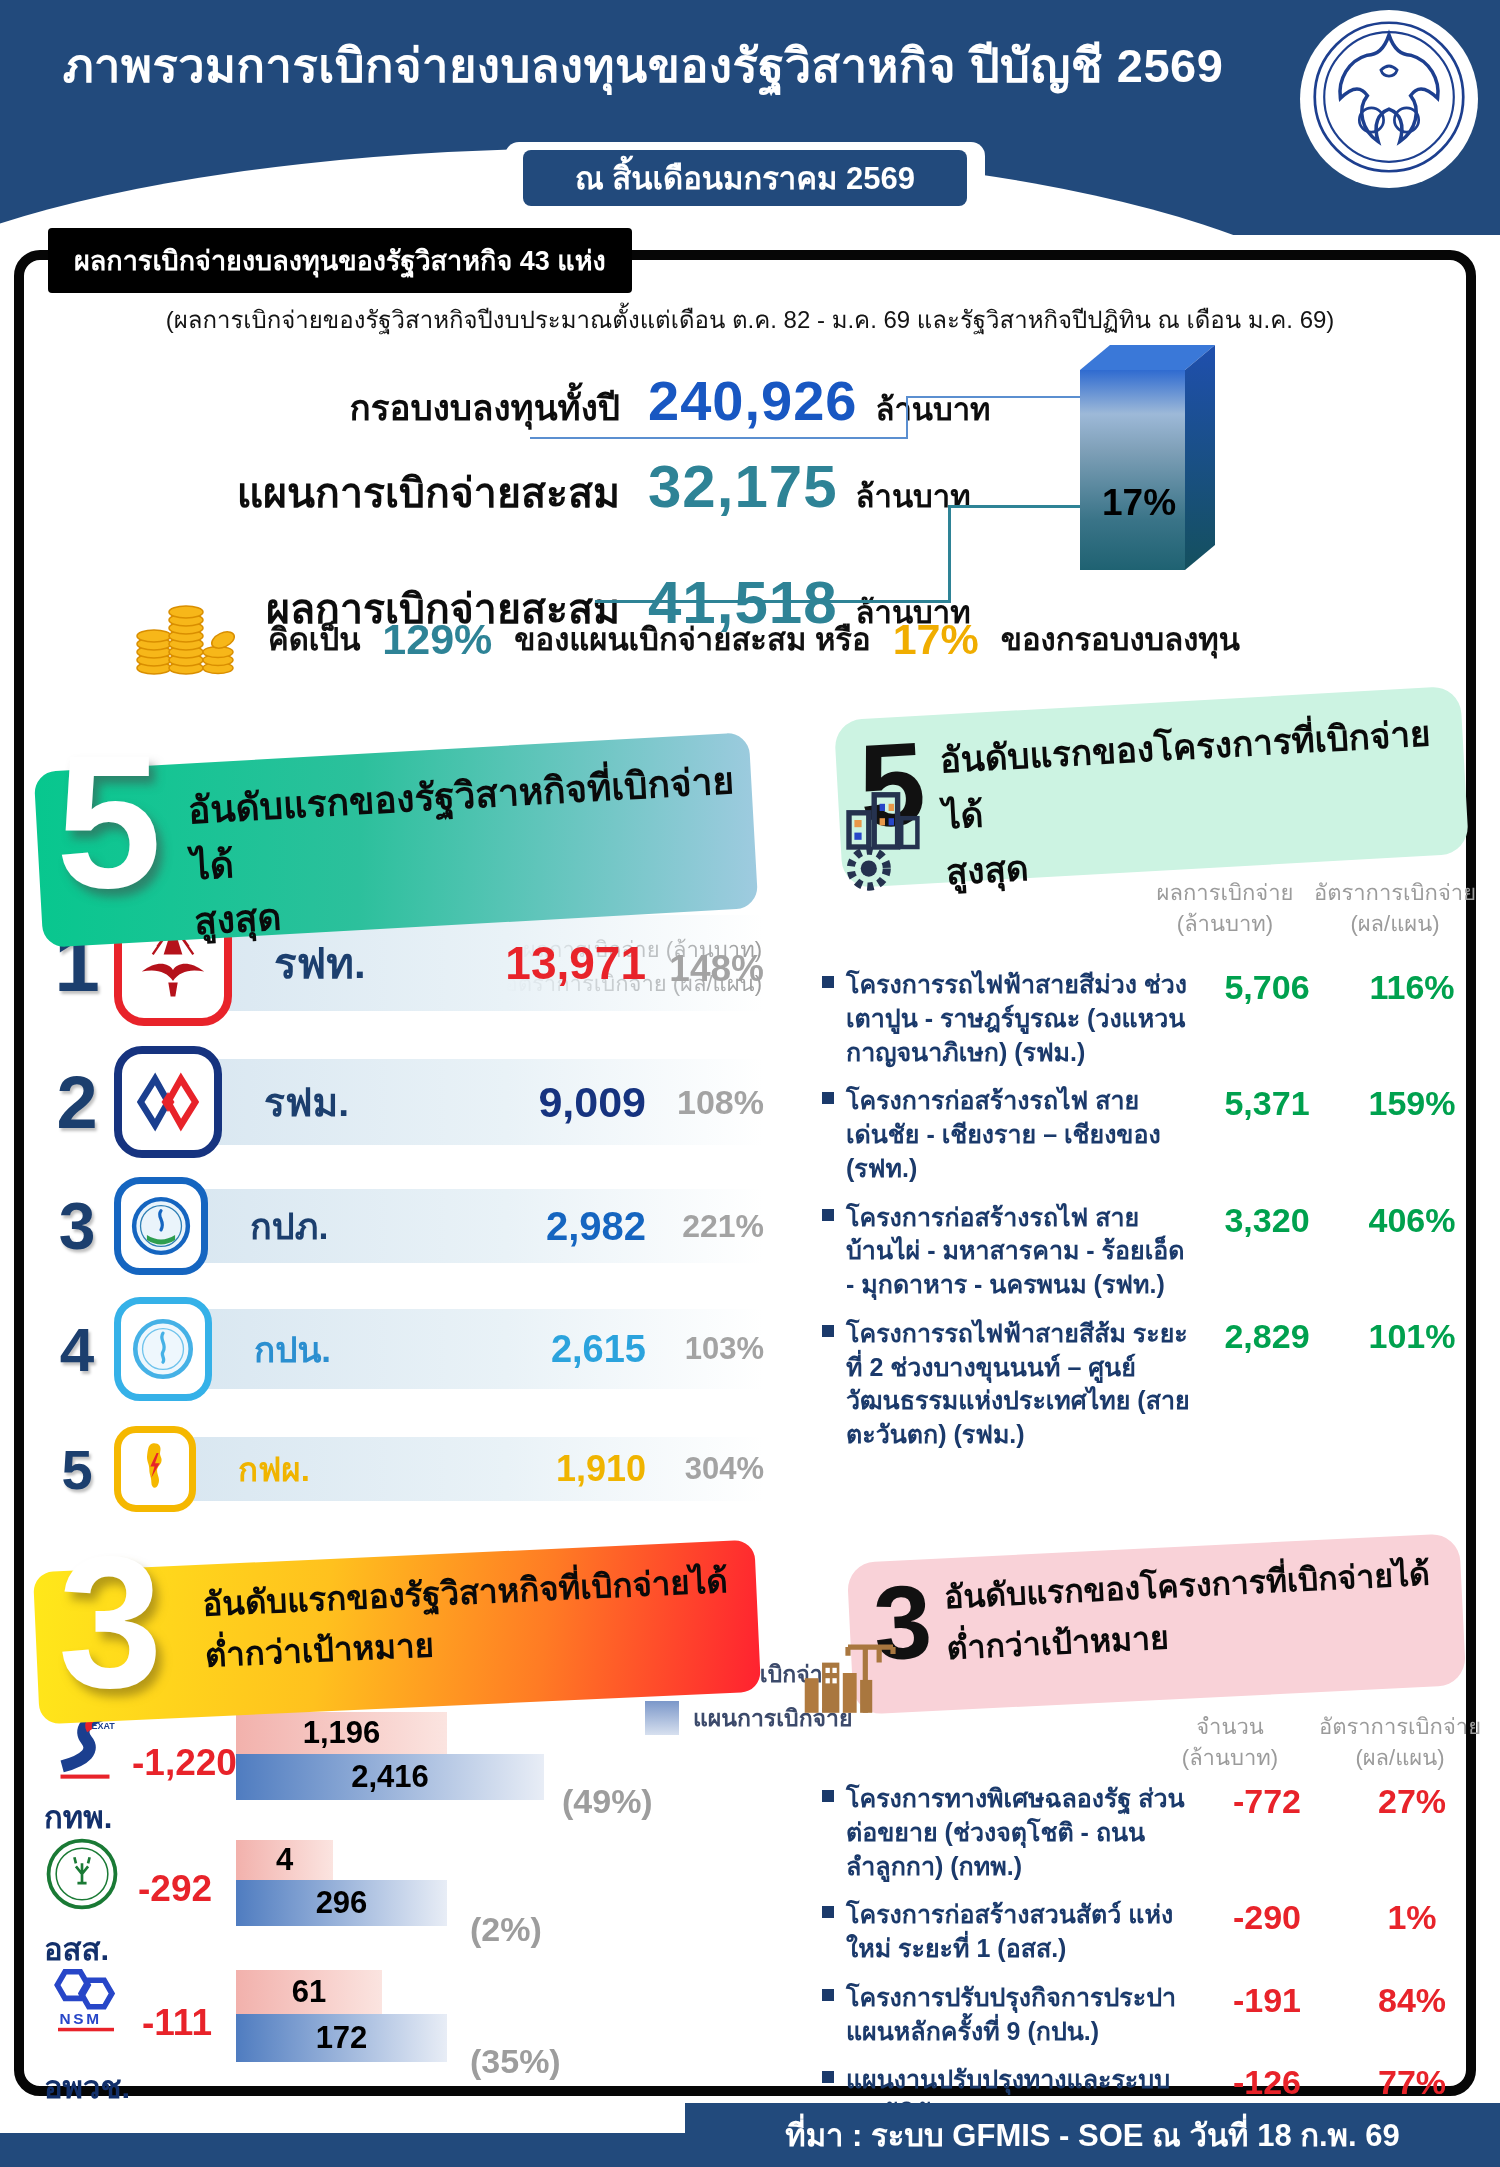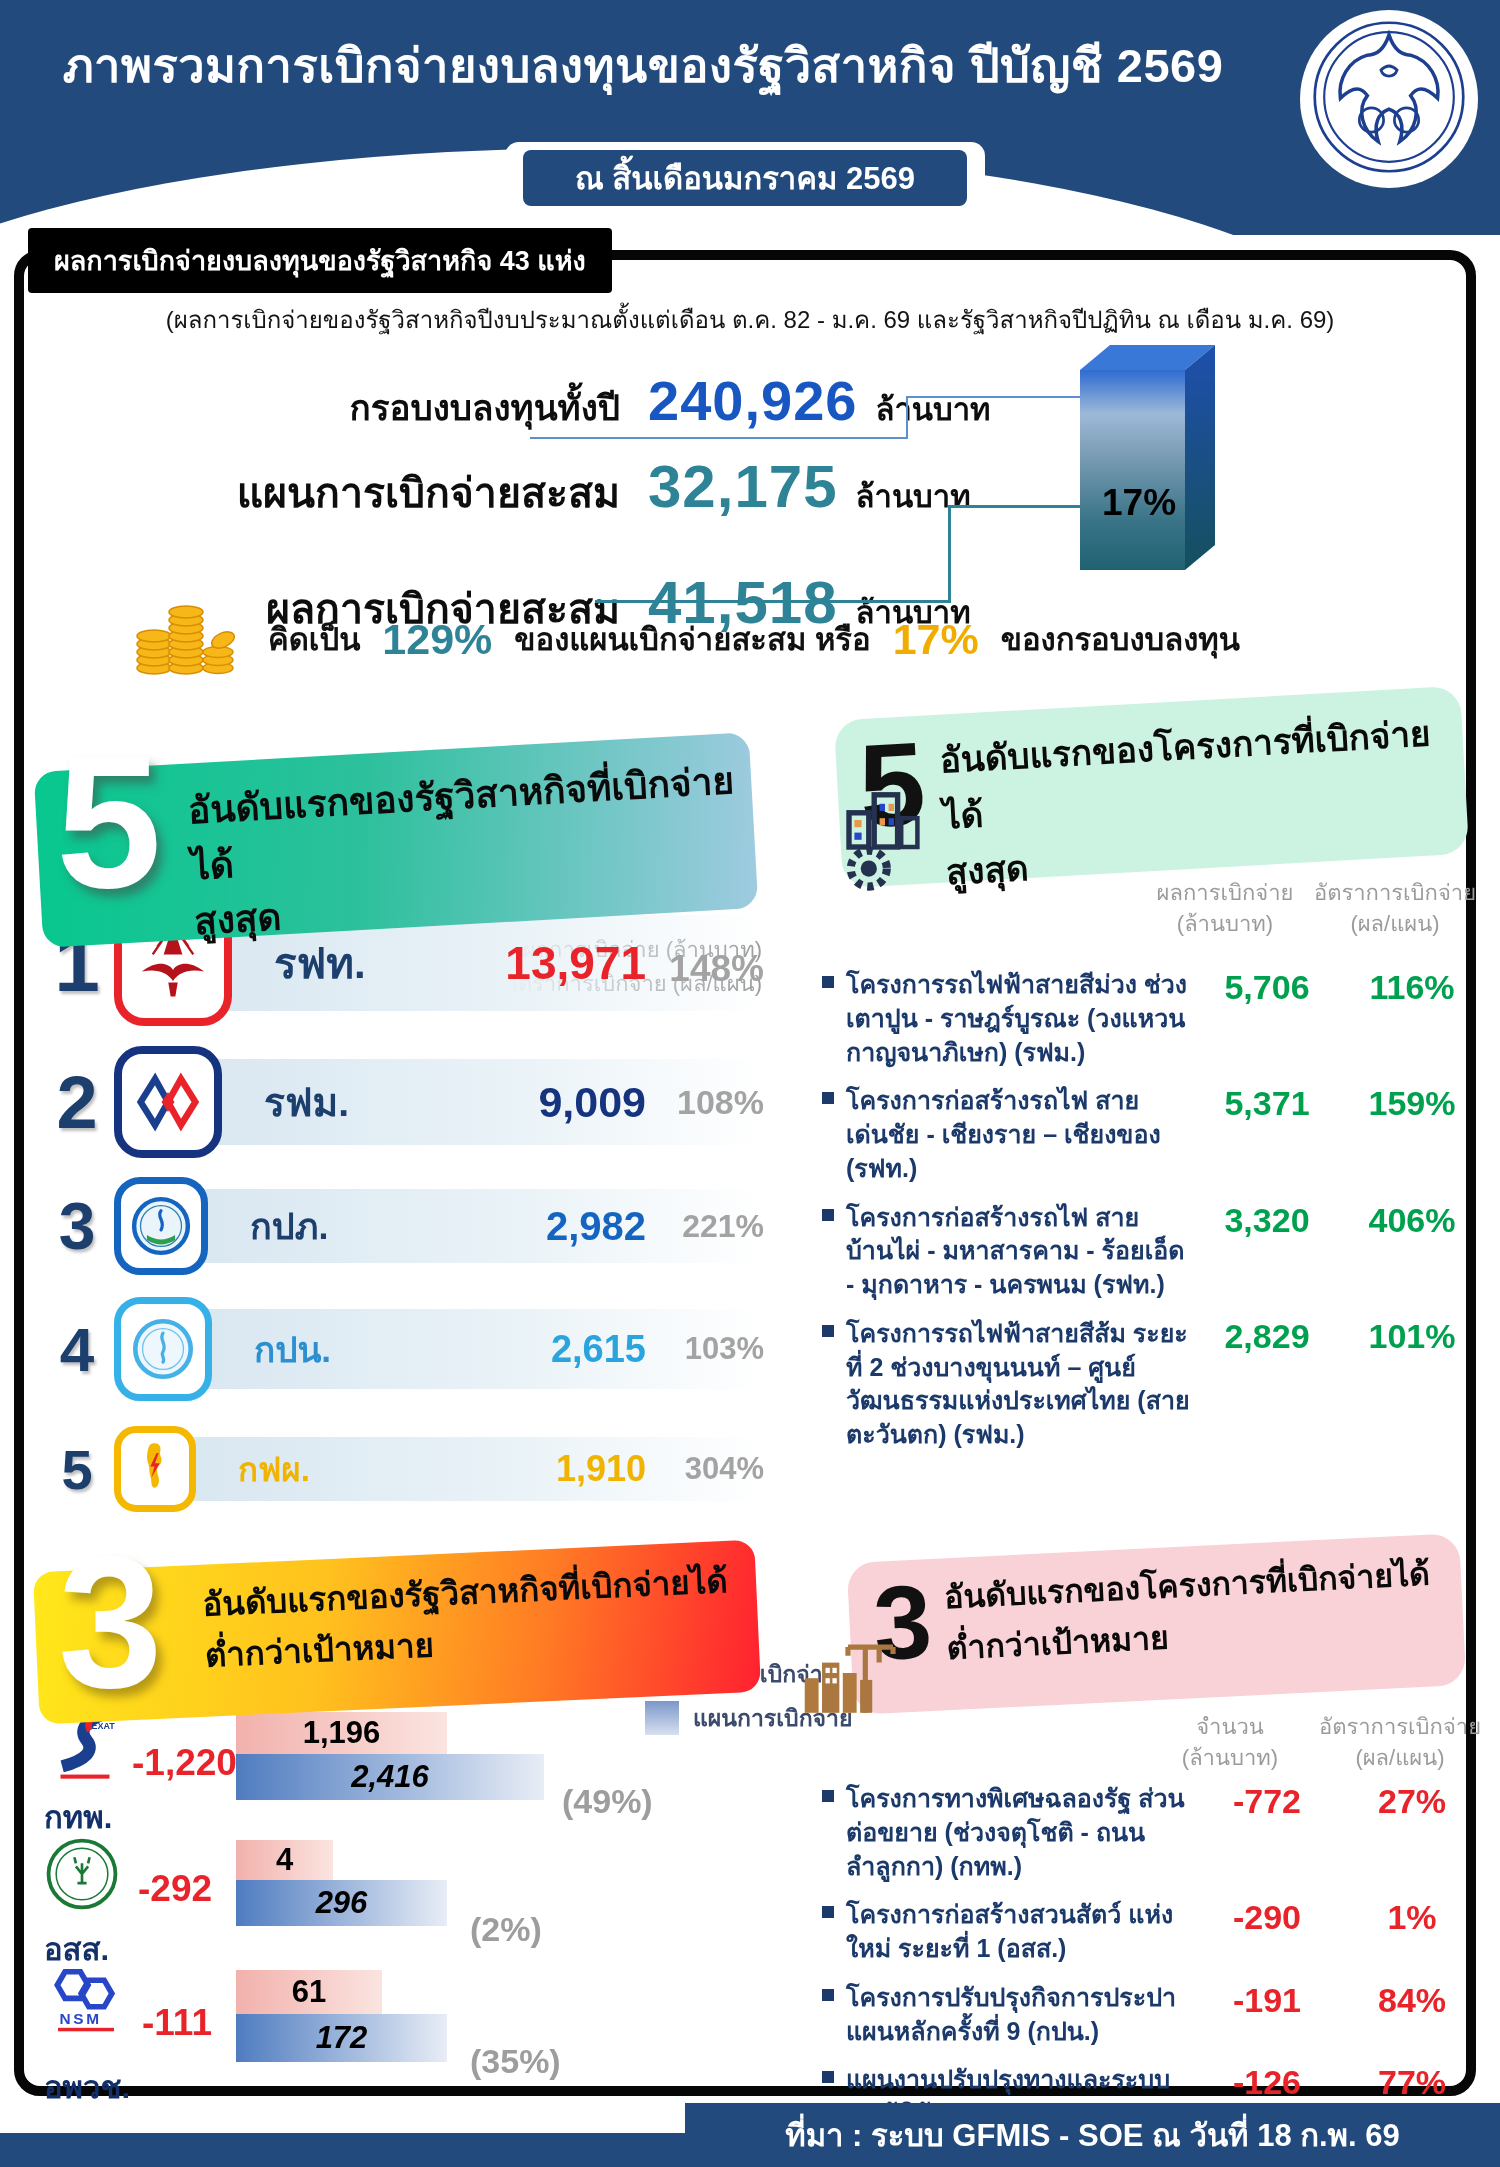--- a/index.html
+++ b/index.html
@@ -12,21 +12,21 @@
   .header-title{position:absolute;left:18px;top:28px;width:1250px;color:#fff;font-size:47px;font-weight:bold;
         text-align:center;letter-spacing:.5px;}
   .logo-wrap{position:absolute;right:22px;top:10px;width:178px;height:178px;border-radius:50%;
         background:#fff;display:flex;align-items:center;justify-content:center;z-index:4;}
   .date-panel{position:absolute;left:505px;top:142px;width:480px;height:74px;background:#fff;border-radius:14px;z-index:3;}
   .date-badge{position:absolute;left:523px;top:150px;width:444px;height:56px;background:#224a7c;border-radius:8px;
         color:#fff;font-size:31px;font-weight:bold;display:flex;align-items:center;justify-content:center;z-index:4;}
   
   .frame{position:absolute;left:14px;top:250px;width:1462px;height:1846px;border:10px solid #060606;
         border-radius:26px;background:#fff;box-sizing:border-box;}
-  .section-badge{position:absolute;left:28px;top:228px;background:#000;color:#fff;font-size:27px;font-weight:bold;
+  .section-badge{position:absolute;left:48px;top:228px;background:#000;color:#fff;font-size:27px;font-weight:bold;
         padding:11px 26px;border-radius:4px;z-index:5;}
   .subtitle{position:absolute;left:100px;top:300px;width:1300px;text-align:center;color:#141414;font-size:24px;}
   
   .sum-row{position:absolute;left:60px;display:flex;align-items:baseline;}
   .sum-label{width:560px;text-align:right;font-weight:bold;color:#0d0d0d;}
   .sum-value{margin-left:28px;font-weight:bold;letter-spacing:1px;}
   .sum-unit{margin-left:18px;font-weight:bold;color:#0d0d0d;font-size:31px;}
   .line{position:absolute;}
   .ratio-row{position:absolute;left:128px;top:598px;display:flex;align-items:center;}
   .ratio-txt{font-size:31px;font-weight:bold;color:#111;margin:0 12px;}
@@ -80,21 +80,21 @@
   .sw-pink{background:linear-gradient(180deg,#f6cdc9,#efa49e);}
   .sw-blue{background:linear-gradient(180deg,#7b97c9,#d7e0ef);}
   .legend .lt{color:#3c4a6b;font-size:23px;font-weight:bold;}
   .grow{position:absolute;left:40px;width:724px;}
   .grow .logo-sm{position:absolute;left:4px;top:0;}
   .gname{position:absolute;left:4px;font-weight:bold;color:#13306b;font-size:31px;}
   .gdiff{position:absolute;font-weight:bold;color:#e8232a;font-size:37px;}
   .pinkbar{position:absolute;background:linear-gradient(90deg,#f2b1ac,#fbe4e0);display:flex;align-items:center;justify-content:center;
         color:#000;font-weight:bold;font-size:31px;}
   .bluebar{position:absolute;background:linear-gradient(90deg,#4f7cc0,#e8edf6);display:flex;align-items:center;justify-content:center;
-        color:#000;font-weight:bold;font-size:31px;font-style:italic;}
+        color:#000;font-weight:bold;font-size:31px;}
   .grate{position:absolute;color:#9d9d9d;font-weight:bold;font-size:34px;margin-top:48px;}
   
   .foot-strip{position:absolute;left:0;bottom:0;width:1500px;height:34px;background:#224a7c;}
   .foot-box{position:absolute;right:0;bottom:0;width:815px;height:64px;background:#224a7c;color:#fff;
         font-size:31px;font-weight:bold;display:flex;align-items:center;justify-content:center;}
 </style>
 </head>
 <body>
 
 <div class="page">

